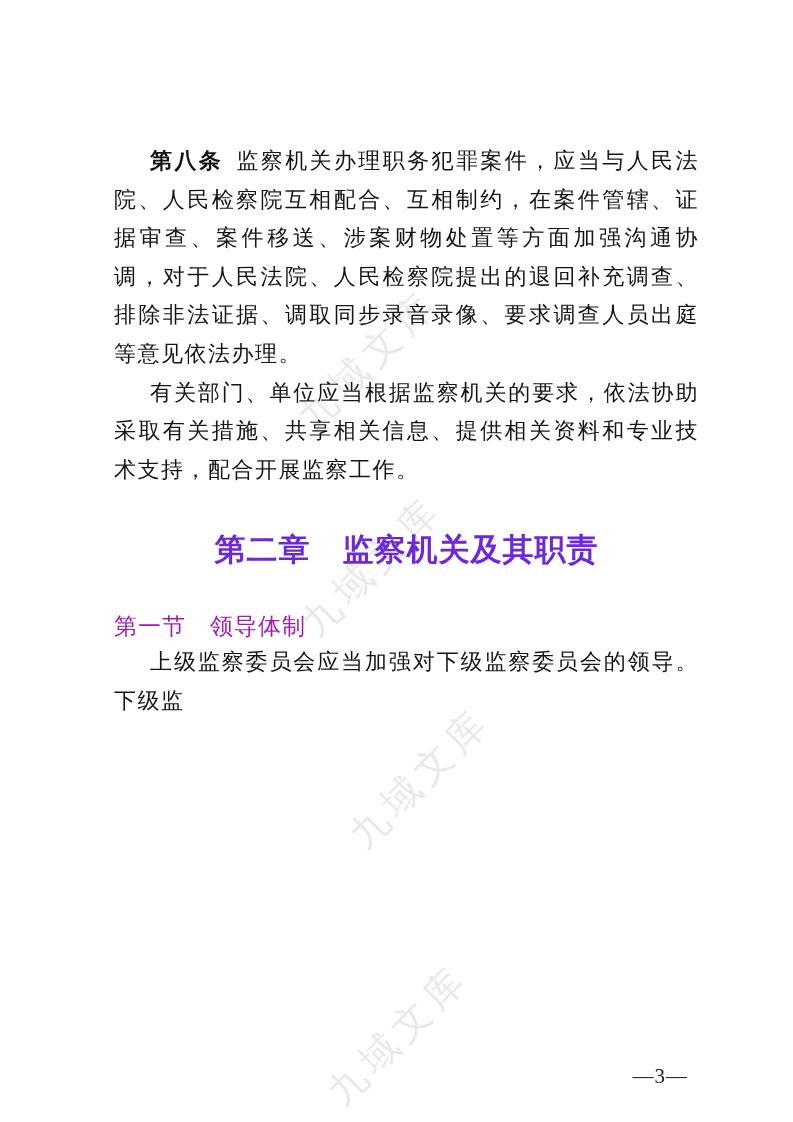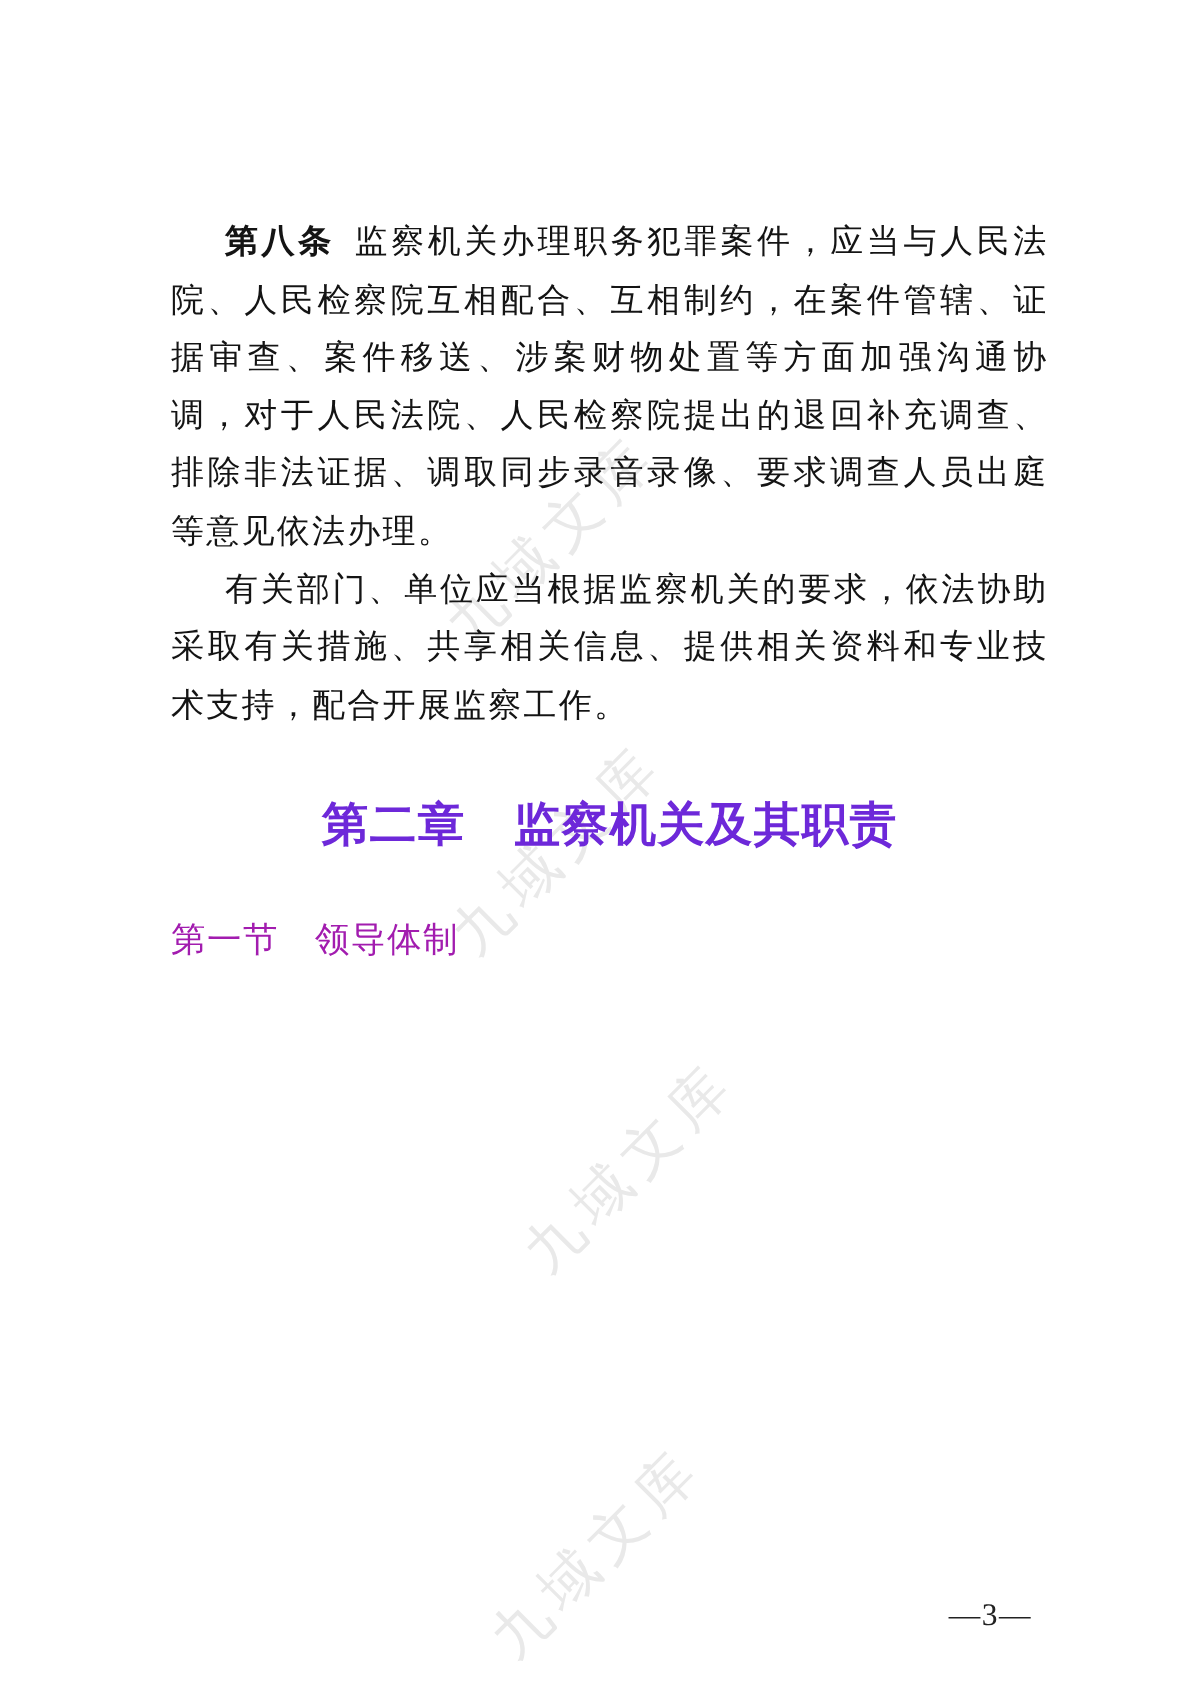--- a/index.html
+++ b/index.html
@@ -105,18 +105,19 @@
     <p class="body-para first-para"><span class="article-term">第八条</span><span>监察机关办理职务犯罪案件，应当与人民法院、人民检察院互相配合、互相制约，在案件管辖、证据审查、案件移送、涉案财物处置等方面加强沟通协调，对于人民法院、人民检察院提出的退回补充调查、排除非法证据、调取同步录音录像、要求调查人员出庭等意见依法办理。</span></p>
 
 
     <p class="body-para"><span>有关部门、单位应当根据监察机关的要求，依法协助采取有关措施、共享相关信息、提供相关资料和专业技术支持，配合开展监察工作。</span></p>
 
     <h2 class="chapter-heading">第二章　监察机关及其职责</h2>
 
     <h3 class="section-heading">第一节　领导体制</h3>
 
 
+    <p class="body-para"><span>上级监察委员会应当加强对下级监察委员会的领导。下级监</span></p>
 
   </div>
 
   <div class="page-number">—3—</div>
 
 </div>
 
 </body></html>

